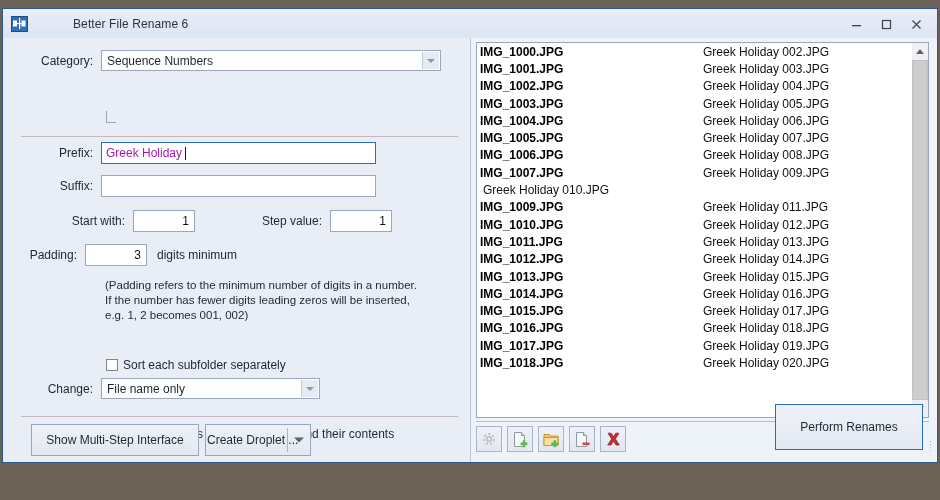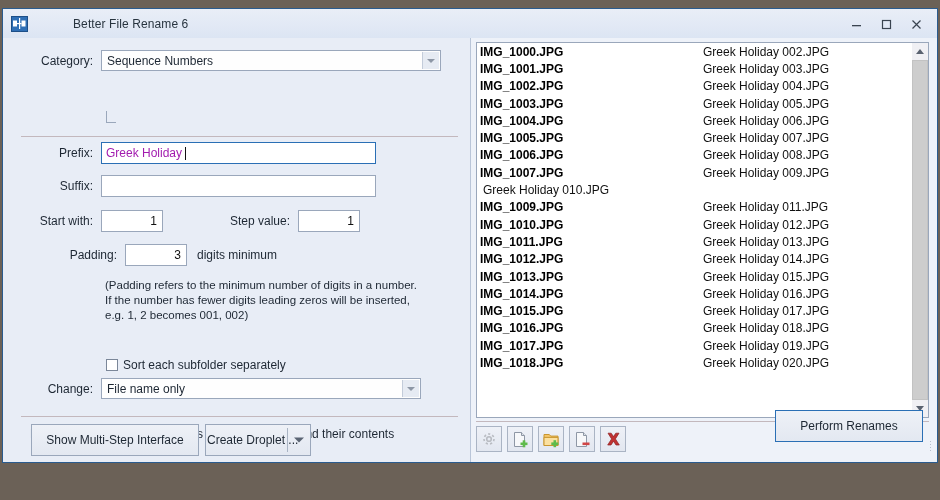--- a/index.html
+++ b/index.html
@@ -170,22 +170,22 @@
     position: absolute; right: 22px; top: 3px; bottom: 3px; width: 1px; background:#a9b4c4;
   }
   #btn-droplet .dcaret {
     position: absolute; right: 6px; top: 50%; transform: translateY(-50%);
     width: 0; height: 0;
     border-left: 5px solid transparent;
     border-right: 5px solid transparent;
     border-top: 5px solid #5b6574;
   }
   #btn-perform {
-    position: absolute; right: 14px; bottom: 20px;
-    width: 148px; height: 32px;
+    position: absolute; right: 14px; bottom: 12px;
+    width: 148px; height: 46px;
     border: 1px solid #2a6fb5;
   }
   #grip {
     position: absolute; right: 4px; bottom: 10px;
     width: 4px; height: 12px;
     background-image: radial-gradient(#b7bfcc 40%, transparent 41%);
     background-size: 3px 3px;
   }
 
   
@@ -317,53 +317,53 @@
       </div>
 
       <div class="frow" style="left:0;top:137px;width:448px;">
         <div class="flabel" style="width:98px;">Suffix:</div>
         <div class="tinput" style="width:275px;">
           <span></span>
         </div>
       </div>
 
       <div class="frow" style="left:0;top:172px;">
-        <div class="flabel" style="width:98px;">Start with:</div>
+        <div class="flabel" style="width:98px;margin-left:32px;">Start with:</div>
         <div class="numinput" style="width:62px;">
           <span>1</span>
         </div>
         <div class="flabel" style="width:135px;">Step value:</div>
         <div class="numinput" style="width:62px;">
           <span>1</span>
         </div>
       </div>
 
       <div class="frow" style="left:0;top:206px;">
-        <div class="flabel" style="width:82px;margin-left:40px;">Padding:</div>
+        <div class="flabel" style="width:82px;">Padding:</div>
         <div class="numinput" style="width:62px;">
           <span>3</span>
         </div>
         <div style="font-size:12px;color:#1d2733;margin-left:10px;">digits minimum</div>
       </div>
 
       <div class="hint" style="left:102px;top:240px;width:340px;">
         <div>(Padding refers to the minimum number of digits in a number.</div>
         <div>If the number has fewer digits leading zeros will be inserted,</div>
         <div>e.g. 1, 2 becomes 001, 002)</div>
       </div>
 
 
       <div class="cbrow" style="left:103px;top:320px;">
         <span class="cbox"></span>
         <span>Sort each subfolder separately</span>
       </div>
 
       <div class="frow" style="left:0;top:340px;">
         <div class="flabel" style="width:98px;">Change:</div>
-        <div class="combo" style="width:320px;">
+        <div class="combo" style="width:219px;">
           <span>File name only</span>
           <span class="arrowbox">
                 <span class="caret"></span>
               </span>
         </div>
       </div>
 
       <div class="sep" style="left:18px;right:12px;top:378px;"></div>
 
       <div class="cbrow" style="left:27px;top:389px;">

